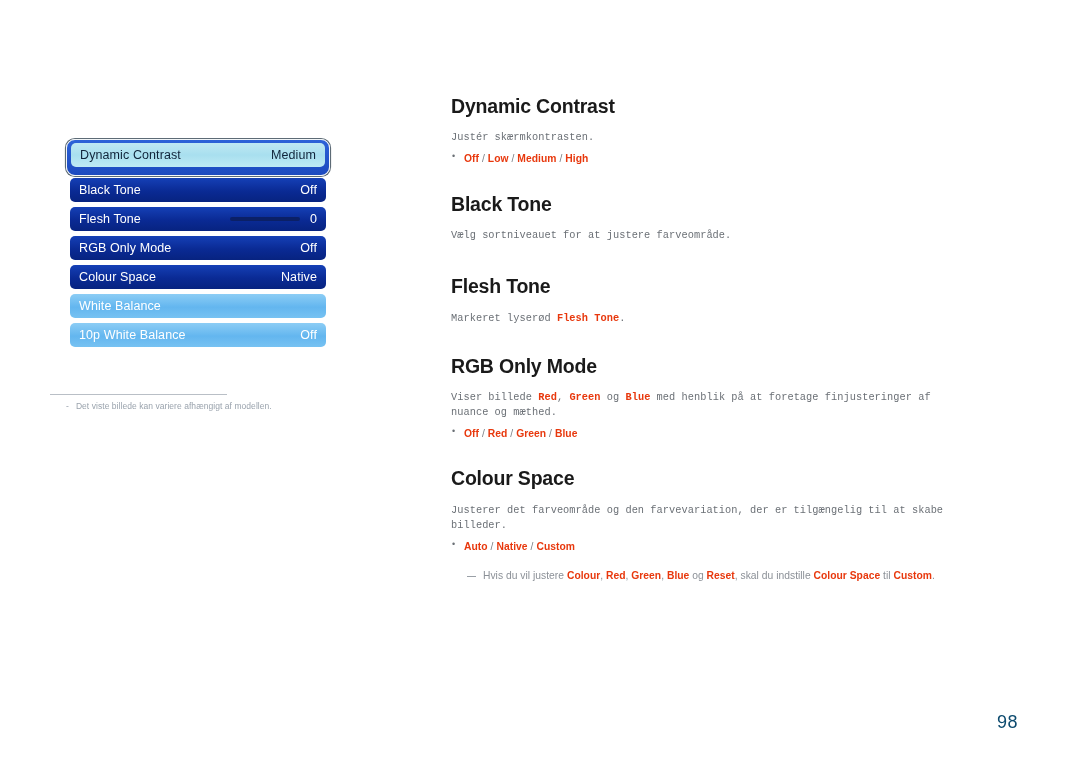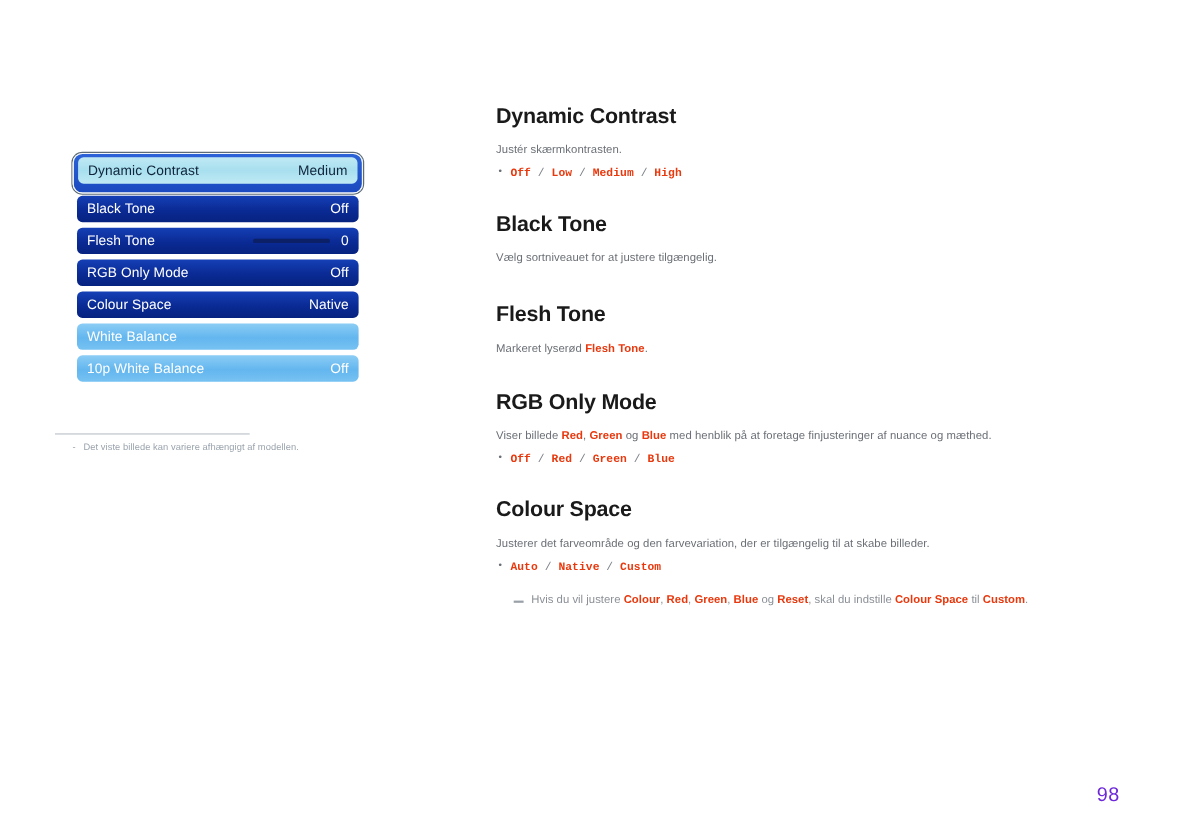--- a/index.html
+++ b/index.html
@@ -109,29 +109,29 @@
     margin: 0 0 13px 0;
     letter-spacing: -0.2px;
     line-height: 1.1;
   }
   .sec-desc {
     font-size: 10.3px;
     color: #6b7076;
     margin: 0 0 6px 0;
     line-height: 1.45;
     letter-spacing: 0.05px;
+    font-family: Liberation Mono, monospace;
   }
   .bullet-line {
     font-size: 10.3px;
     margin: 0 0 0 0;
     padding-left: 13px;
     position: relative;
     line-height: 1.5;
     letter-spacing: 0.05px;
-    font-family: Liberation Mono, monospace;
   }
   .bullet-line::before {
     content: "\2022";
     position: absolute;
     left: 1px;
     top: -1px;
     color: #6b7076;
     font-size: 9px;
   }
   .opt {
@@ -166,21 +166,21 @@
   }
 
   .gap-lg { height: 27px; }
   .gap-md { height: 24px; }
 
   .page-number {
     position: absolute;
     right: 62px;
     bottom: 30px;
     font-size: 18px;
-    color: #6d28d9;
+    color: #0c4a6e;
     letter-spacing: 0.5px;
   }
 </style>
 </head>
 <body>
 
 <div class="osd-panel">
 
   <div class="osd-selected-wrap">
     <div class="osd-row selected">
@@ -235,21 +235,21 @@
     <p class="sec-desc">Justér skærmkontrasten.</p>
     <div class="bullet-line">
       <span class="opt">Off</span><span class="sep"> </span><span class="sep">/</span><span class="sep"> </span><span class="opt">Low</span><span class="sep"> </span><span class="sep">/</span><span class="sep"> </span><span class="opt">Medium</span><span class="sep"> </span><span class="sep">/</span><span class="sep"> </span><span class="opt">High</span>
     </div>
   </div>
 
   <div class="gap-lg"></div>
 
   <div class="section">
     <h2 class="sec-title">Black Tone</h2>
-    <p class="sec-desc">Vælg sortniveauet for at justere tilgængelig.</p>
+    <p class="sec-desc">Vælg sortniveauet for at justere farveområde.</p>
   </div>
 
   <div class="gap-lg"></div>
 
   <div class="section">
     <h2 class="sec-title">Flesh Tone</h2>
     <p class="sec-desc"><span>Markeret lyserød </span><span class="hl">Flesh Tone</span><span>.</span></p>
   </div>
 
   <div class="gap-md"></div>

